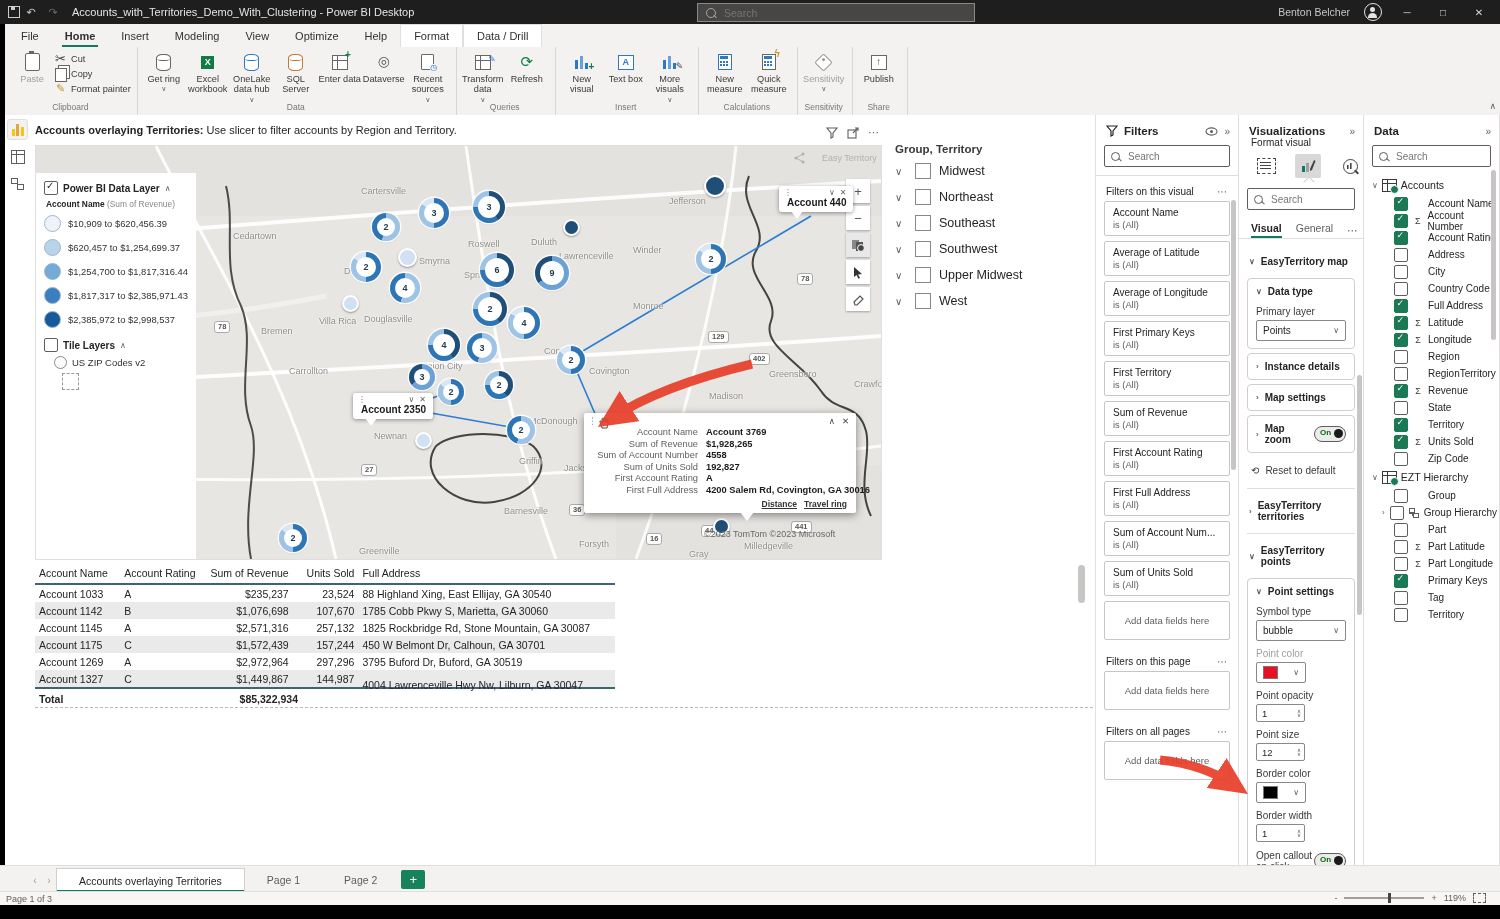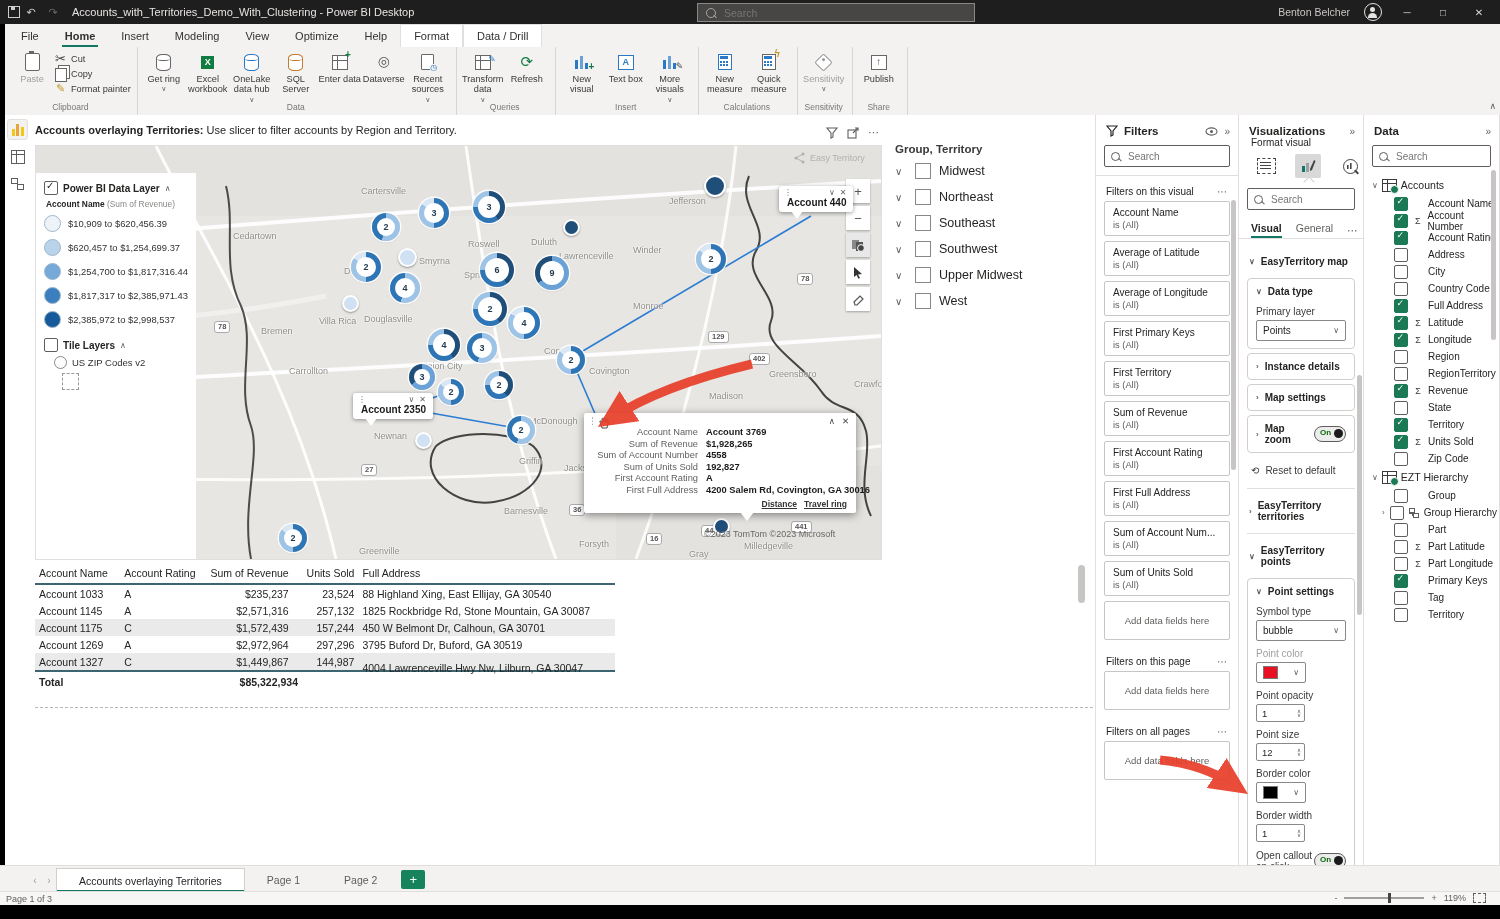--- a/index.html
+++ b/index.html
@@ -123,21 +123,21 @@
   .chev{color:#605e5c;font-size:8px;}
   .cb{width:12px;height:12px;border:1px solid #605e5c;border-radius:2px;background:#fff;position:relative;flex:0 0 auto;}
   .cb.on::after{content:"✓";position:absolute;left:1px;top:-2px;font-size:10px;color:#252423;}
   .cb.grn{border-color:#1b7a55;background:#1b7a55;}
   .cb.grn::after{content:"✓";position:absolute;left:1.5px;top:-2px;font-size:9px;color:#fff;}
   .radio{width:11px;height:11px;border:1px solid #8a8886;border-radius:50%;background:#fff;flex:0 0 auto;}
   .dashbox{width:15px;height:15px;border:1.4px dashed #9a9894;margin:4px 0 0 18px;}
   .zoomctl{position:absolute;left:810px;top:33px;display:flex;flex-direction:column;gap:3px;z-index:4;}
   .zbtn{width:24px;height:24px;background:#fff;box-shadow:0 1px 2px rgba(0,0,0,.3);display:flex;align-items:center;justify-content:center;font-size:13px;color:#555;}
   .zbtn.sel{background:#e8e8e8;}
-  .wm{position:absolute;left:758px;top:6px;font-size:9px;color:#b3b1ad;display:flex;gap:4px;align-items:center;z-index:3;}
+  .wm{position:absolute;left:758px;top:6px;font-size:9px;color:#b3b1ad;display:flex;gap:16px;align-items:center;z-index:3;}
   .attrib{position:absolute;left:668px;top:383px;font-size:9px;color:#6a6865;z-index:3;}
   .city{position:absolute;font-size:9px;color:#8f8d88;text-shadow:0 0 2px #fff,0 0 2px #fff;white-space:nowrap;z-index:1;}
   .shield{position:absolute;font-size:7.5px;font-weight:bold;color:#555;background:#fff;border:1px solid #aaa;border-radius:3px;padding:0 3px;line-height:10px;z-index:1;}
   .cl{position:absolute;border-radius:50%;display:flex;align-items:center;justify-content:center;box-shadow:0 0 0 1.5px rgba(255,255,255,.9),0 1px 2px rgba(0,0,0,.3);z-index:2;}
   .cl::before{content:"";position:absolute;inset:5px;background:#fff;border-radius:50%;}
   .cl span{position:relative;font-size:9px;font-weight:bold;color:#243b4f;}
   .dot{position:absolute;border-radius:50%;border:2px solid #fff;box-shadow:0 1px 2px rgba(0,0,0,.35);z-index:2;}
   .mini{position:absolute;background:#fff;border-radius:3px;box-shadow:0 1px 4px rgba(0,0,0,.4);padding:2px 7px 4px 5px;z-index:6;}
   .mini .mrow{display:flex;align-items:center;gap:5px;color:#666;font-size:8px;}
   .mini .sp{flex:1;min-width:14px;}
@@ -773,20 +773,27 @@
           <div class="tcell" style="width: 62px; text-align: right;">Units Sold</div>
           <div class="tcell" style="width: 267px; text-align: left;">Full Address</div>
         </div>
         <div class="trow">
           <div class="tcell" style="width: 83px; text-align: left;">Account 1033</div>
           <div class="tcell" style="width: 82px; text-align: left;">A</div>
           <div class="tcell" style="width: 86px; text-align: right;">$235,237</div>
           <div class="tcell" style="width: 62px; text-align: right;">23,524</div>
           <div class="tcell" style="width: 267px; text-align: left;">88 Highland Xing, East Ellijay, GA 30540</div>
         </div>
+        <div class="trow alt">
+          <div class="tcell" style="width: 83px; text-align: left;">Account 1142</div>
+          <div class="tcell" style="width: 82px; text-align: left;">B</div>
+          <div class="tcell" style="width: 86px; text-align: right;">$1,076,698</div>
+          <div class="tcell" style="width: 62px; text-align: right;">107,670</div>
+          <div class="tcell" style="width: 267px; text-align: left;">1785 Cobb Pkwy S, Marietta, GA 30060</div>
+        </div>
         <div class="trow">
           <div class="tcell" style="width: 83px; text-align: left;">Account 1145</div>
           <div class="tcell" style="width: 82px; text-align: left;">A</div>
           <div class="tcell" style="width: 86px; text-align: right;">$2,571,316</div>
           <div class="tcell" style="width: 62px; text-align: right;">257,132</div>
           <div class="tcell" style="width: 267px; text-align: left;">1825 Rockbridge Rd, Stone Mountain, GA 30087</div>
         </div>
         <div class="trow alt">
           <div class="tcell" style="width: 83px; text-align: left;">Account 1175</div>
           <div class="tcell" style="width: 82px; text-align: left;">C</div>

